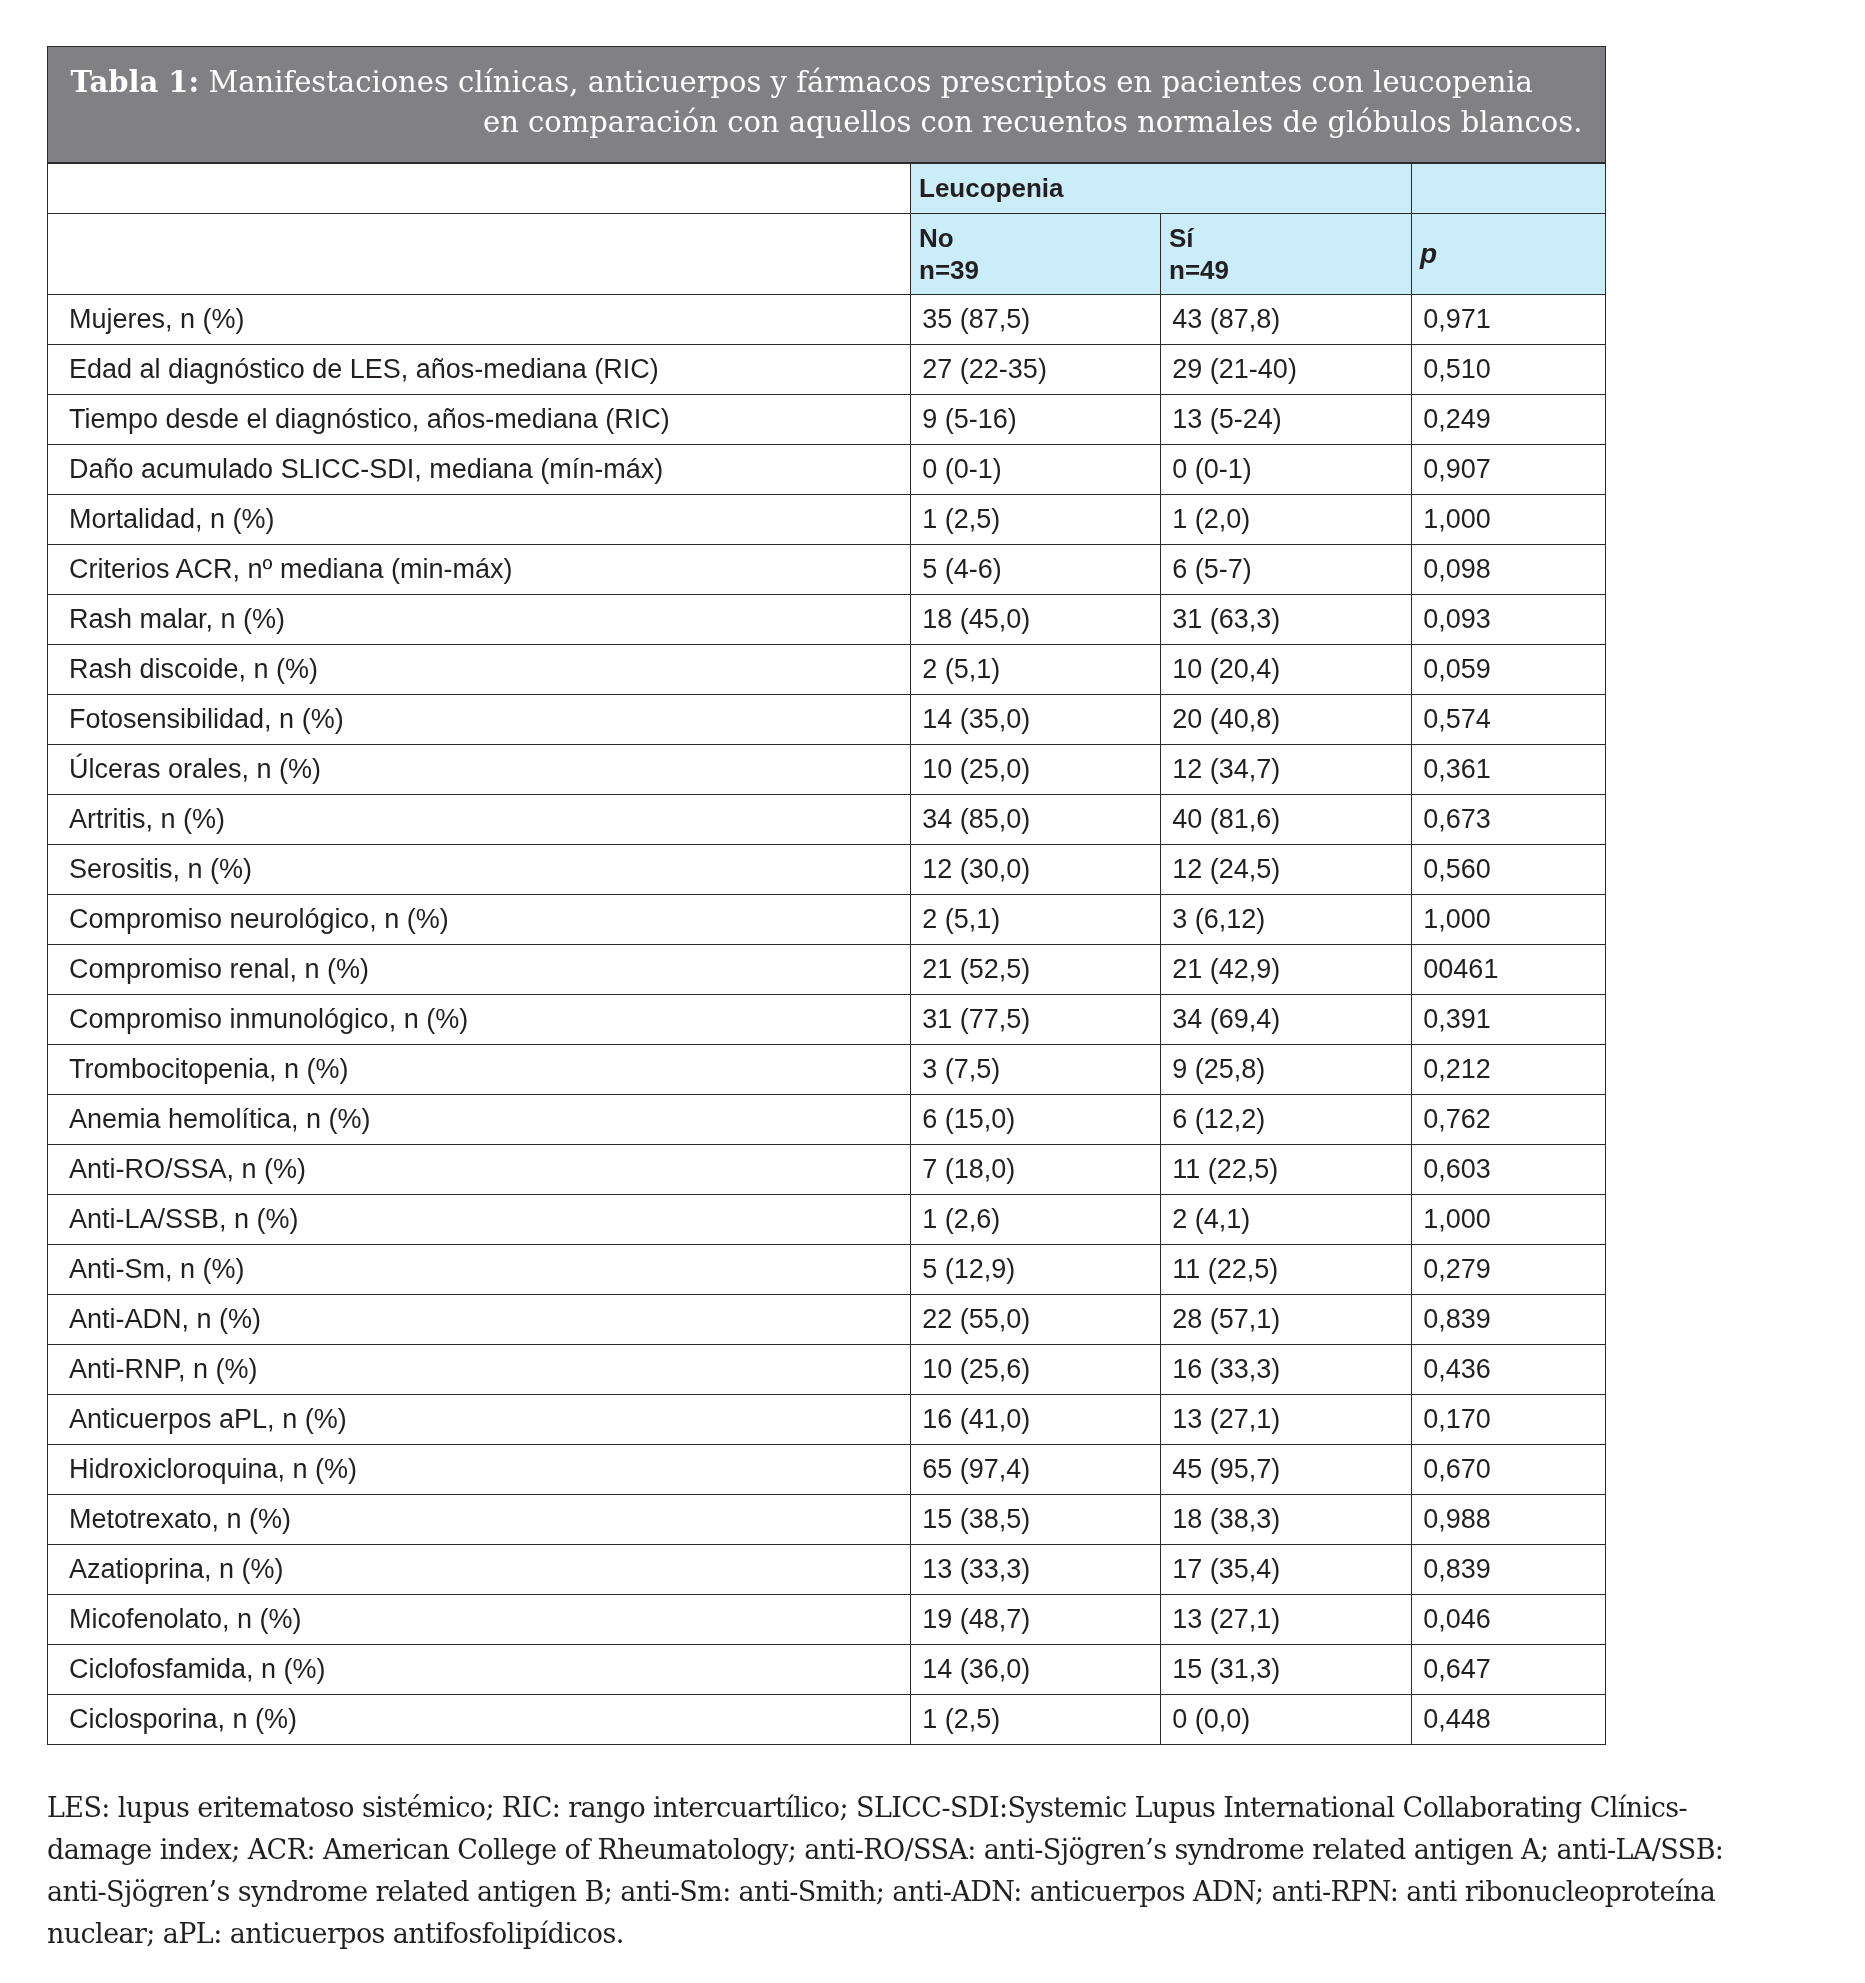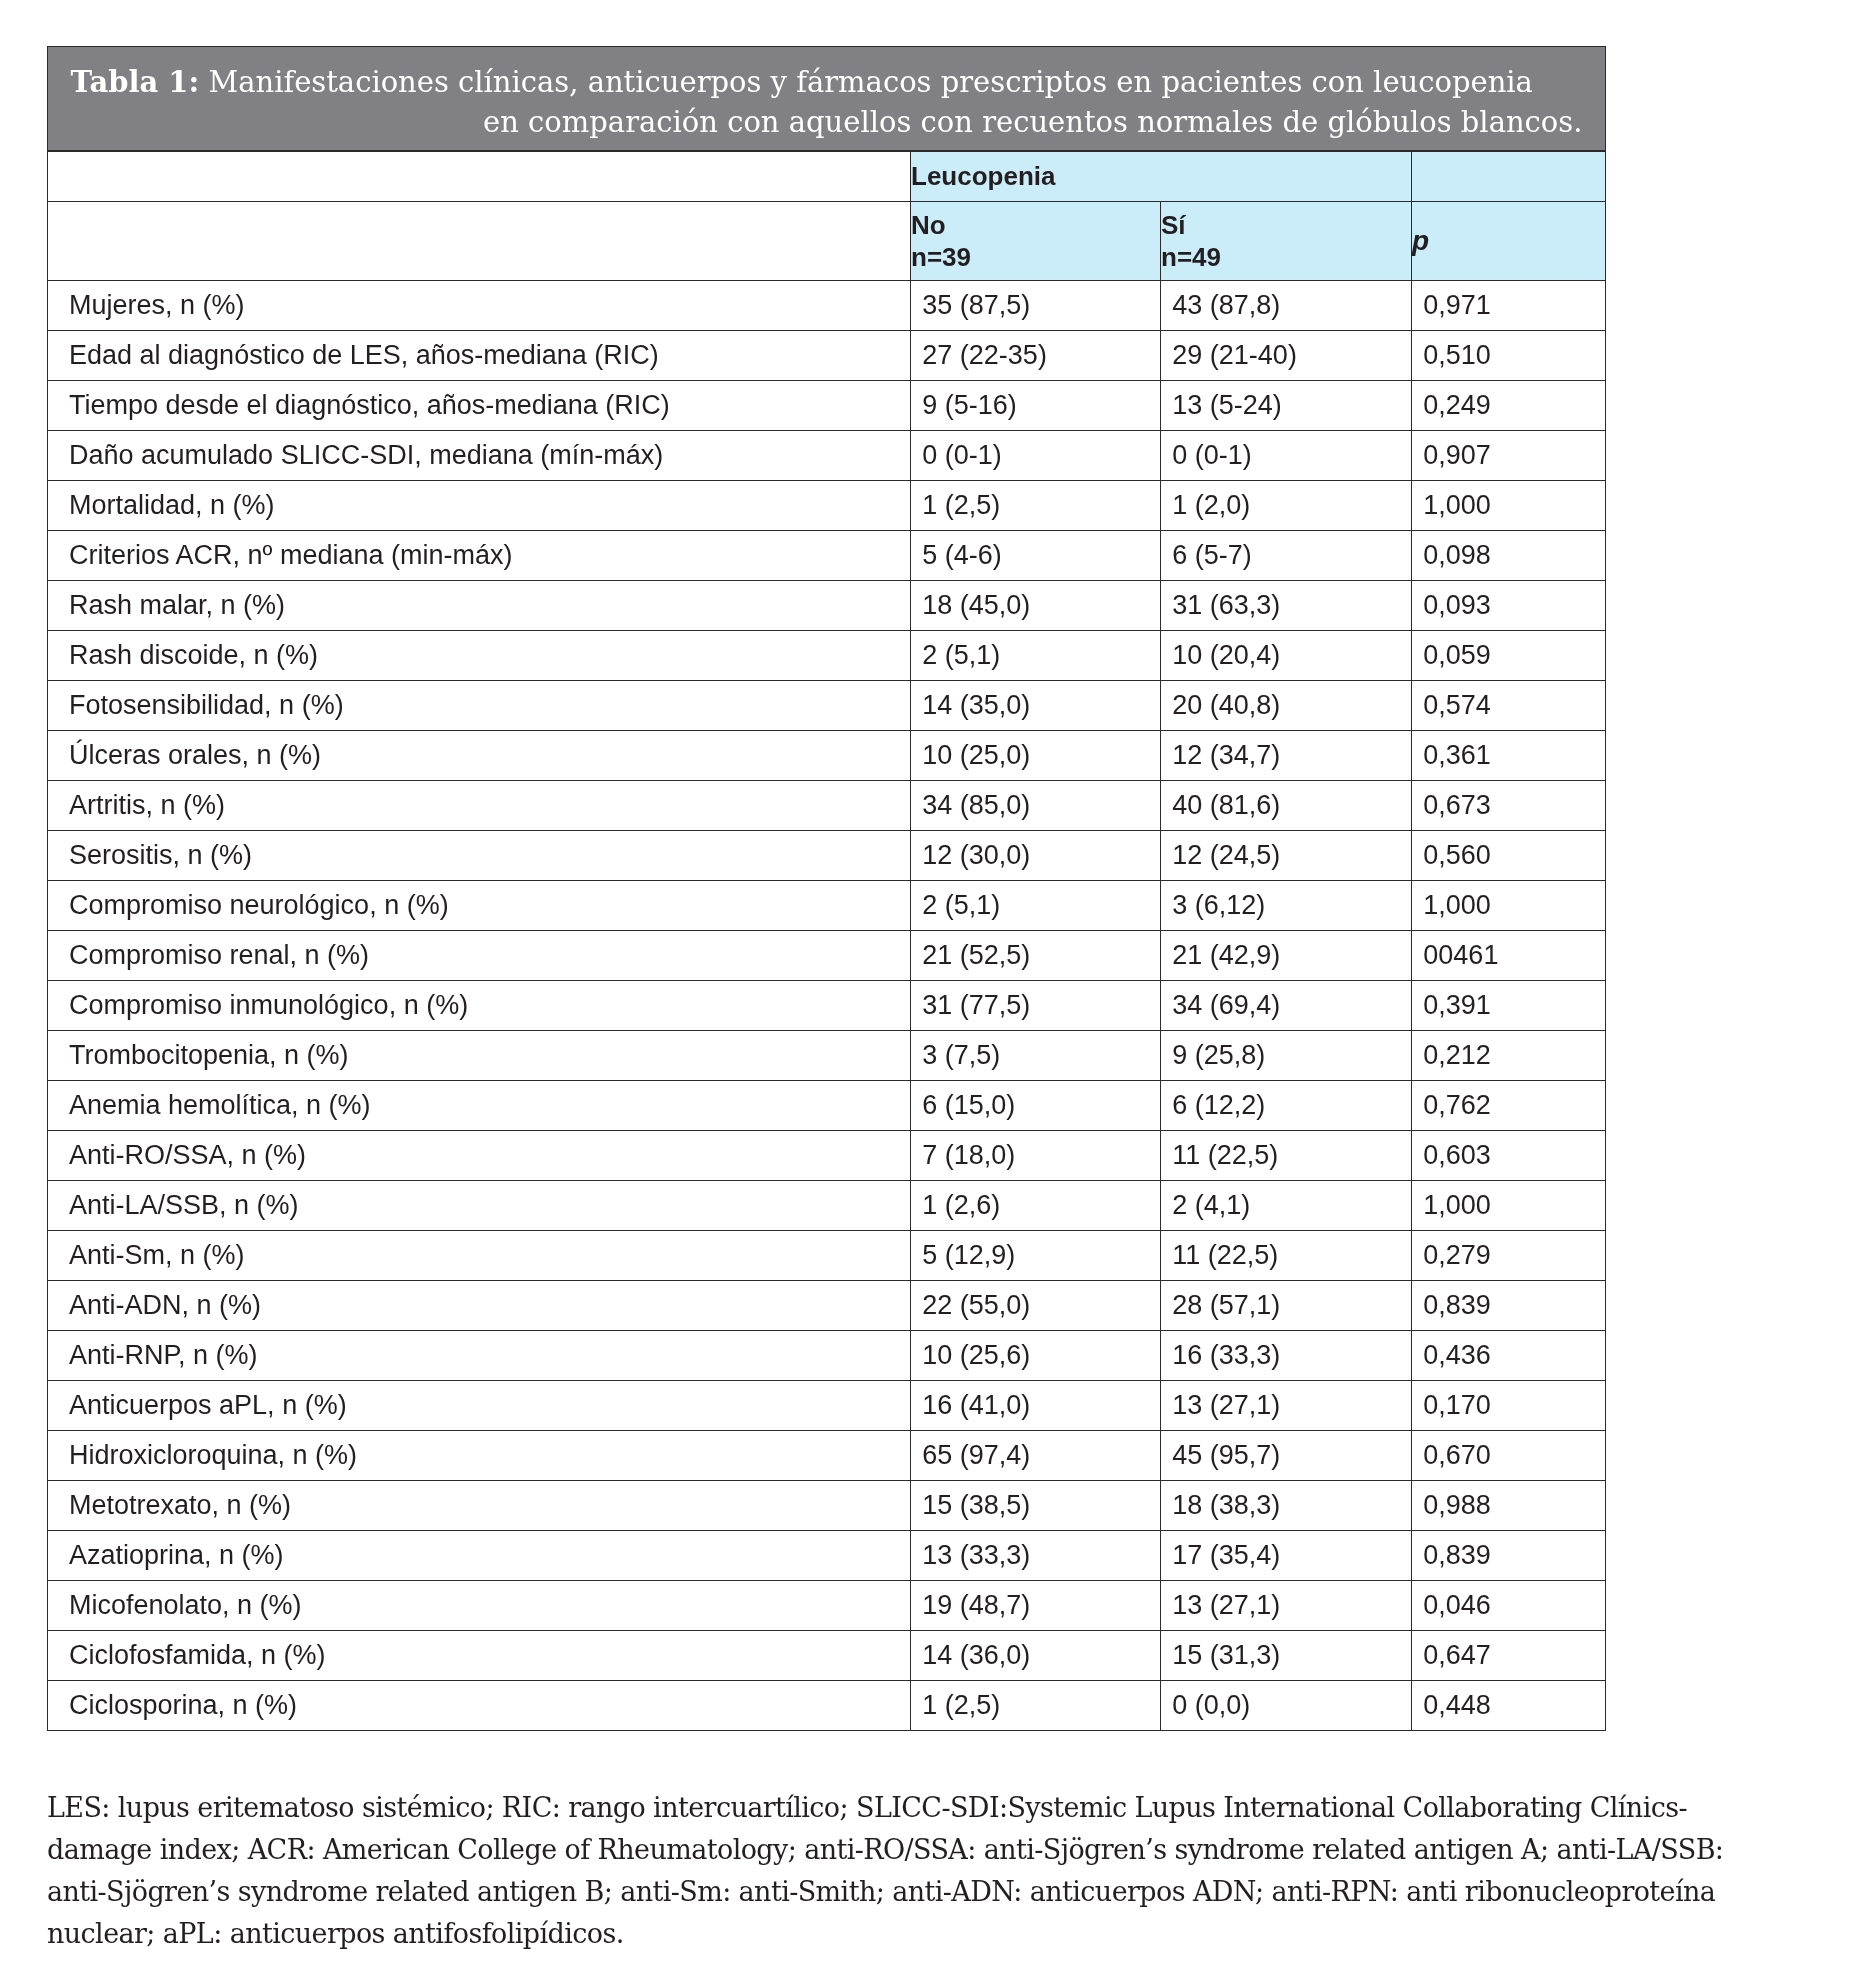--- a/index.html
+++ b/index.html
@@ -8,37 +8,37 @@
       font-family: "Liberation Sans", sans-serif; color: #231f20;
     }
     .top-clip {
       position: absolute; left: 0; top: 0; width: 1865px; height: 11.3px; overflow: hidden;
     }
     .table-wrap {
       position: absolute; left: 47px; top: 46px; width: 1559px;
     }
     .title-bar {
       background: #818085; border: 1.9px solid #2b2b2b; border-bottom: 1.9px solid #2b2b2b;
-      height: 105px; box-sizing: border-box; padding: 15px 22.6px 0 22.6px; color: #ffffff;
+      height: 117px; box-sizing: border-box; padding: 15px 22.6px 0 22.6px; color: #ffffff;
       font-family: "DejaVu Serif", serif; font-size: 29px; line-height: 40px;
     }
     .title-bar .t-label { font-weight: bold; }
     .title-bar .line2 { padding-left: 141px; display: block; text-align: right; }
     table.data {
       border-collapse: collapse; width: 1559px; table-layout: fixed;
       font-family: "Liberation Sans", sans-serif; font-size: 27px; color: #231f20;
     }
     table.data td, table.data th {
       border: 1.9px solid #2b2b2b; box-sizing: border-box;
       padding: 0 0 0 11.3px; height: 50px; text-align: left; vertical-align: middle;
       white-space: nowrap; overflow: hidden;
     }
     table.data td.label { padding-left: 21px; }
     table.data td.num { padding-left: 11.3px; }
-    .hdr { background: #cbedf9; font-weight: bold; text-align: right; padding: 0 !important; }
+    .hdr { background: #cbedf9; font-weight: bold; text-align: right; padding: 8px !important; }
     .hdr-blank { background: #ffffff; }
     .hdr-group { height: 50px !important; font-size: 26px; }
     .hdr-sub { height: 79px !important; font-size: 26px; line-height: 32px; }
     .hdr-p { font-style: italic; font-size: 28px; }
     .it { }
     .footnote {
       position: absolute; left: 47px; top: 1787px; width: 1789px;
       font-family: "DejaVu Serif", serif; font-size: 27px;
       line-height: 42px; color: #231f20; letter-spacing: -0.6px;
     }

